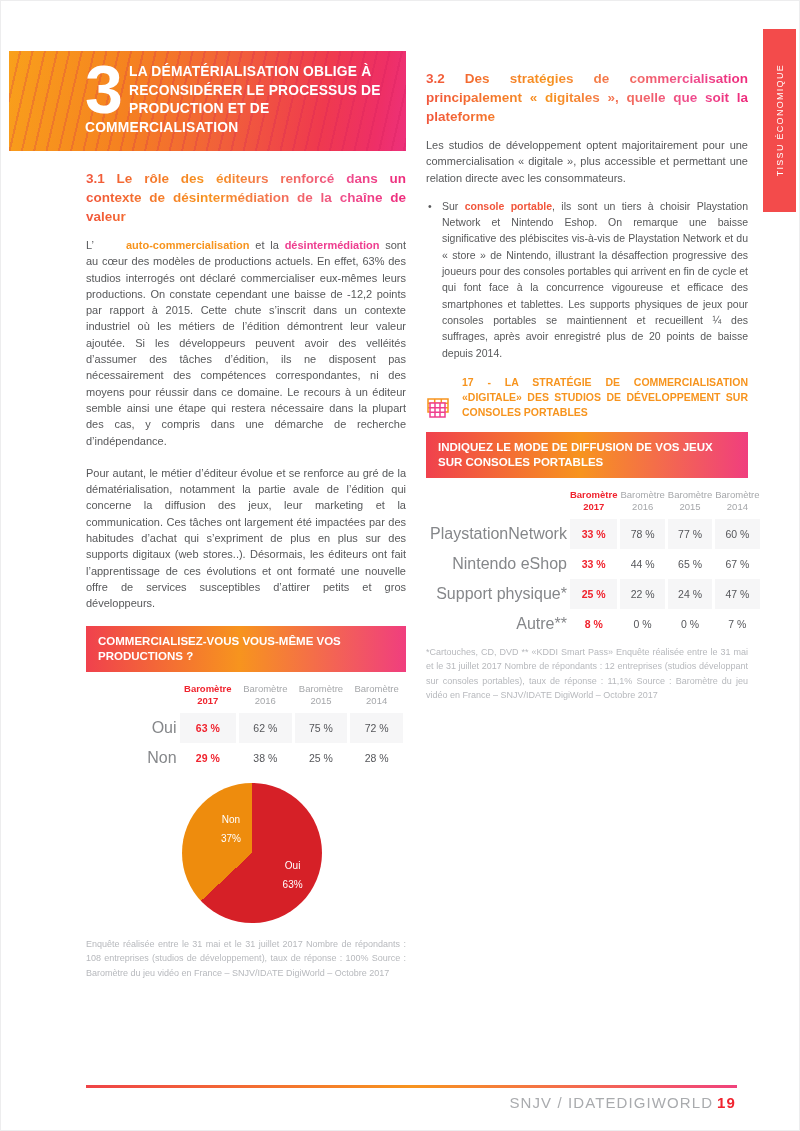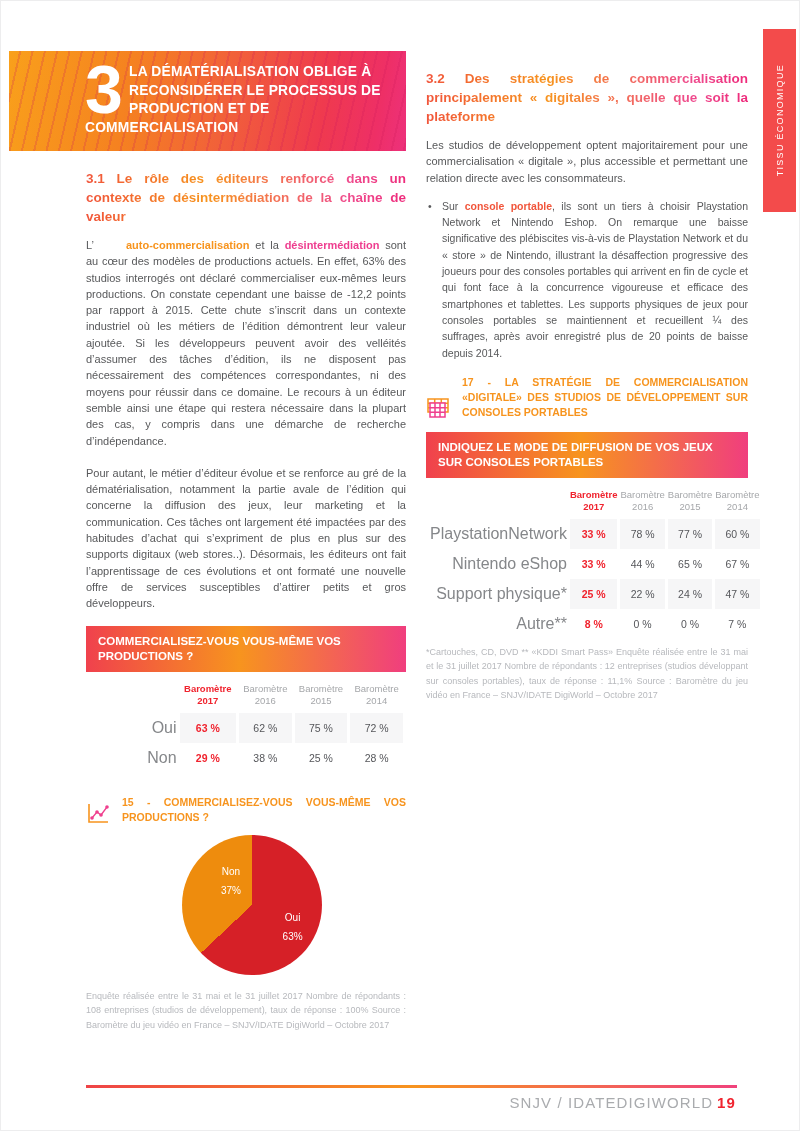--- a/index.html
+++ b/index.html
@@ -141,33 +141,20 @@
         <tr>
           <td class="label">Non</td>
           <td class="val v2017">29 %</td>
           <td class="val">38 %</td>
           <td class="val">25 %</td>
           <td class="val">28 %</td>
         </tr>
       </tbody>
     </table>
 
-    <div class="caption mt22">
-      <svg width="24" height="22" viewBox="0 0 24 22">
-        <path d="M3 1v18h19" fill="none" stroke="#F7941E" stroke-width="1.6"></path>
-        <polyline points="6,15 11,9 15,12 21,4" fill="none" stroke="#EF3F8E" stroke-width="1.3"></polyline>
-        <g fill="#EF3F8E">
-          <circle cx="6" cy="15" r="1.8"></circle>
-            <circle cx="11" cy="9" r="1.8"></circle>
-          <circle cx="15" cy="12" r="1.8"></circle>
-            <circle cx="21" cy="4" r="1.8"></circle>
-        </g>
-      </svg>
-      <div class="cap-text">15 - COMMERCIALISEZ-VOUS VOUS-MÊME VOS PRODUCTIONS ?</div>
-    </div>
 
     <div class="pie-wrap">
       <div class="pie" style="background: conic-gradient(rgb(214, 32, 39) 0deg, rgb(214, 32, 39) 226.8deg, rgb(238, 140, 13) 226.8deg, rgb(238, 140, 13) 360deg);"></div>
       <div class="pie-label" style="left:35%; top:33%;">
         <span class="pl">Non</span>
         <span>37%</span>
       </div>
       <div class="pie-label" style="left:79%; top:66%;">
         <span class="pl">Oui</span>
         <span>63%</span>

